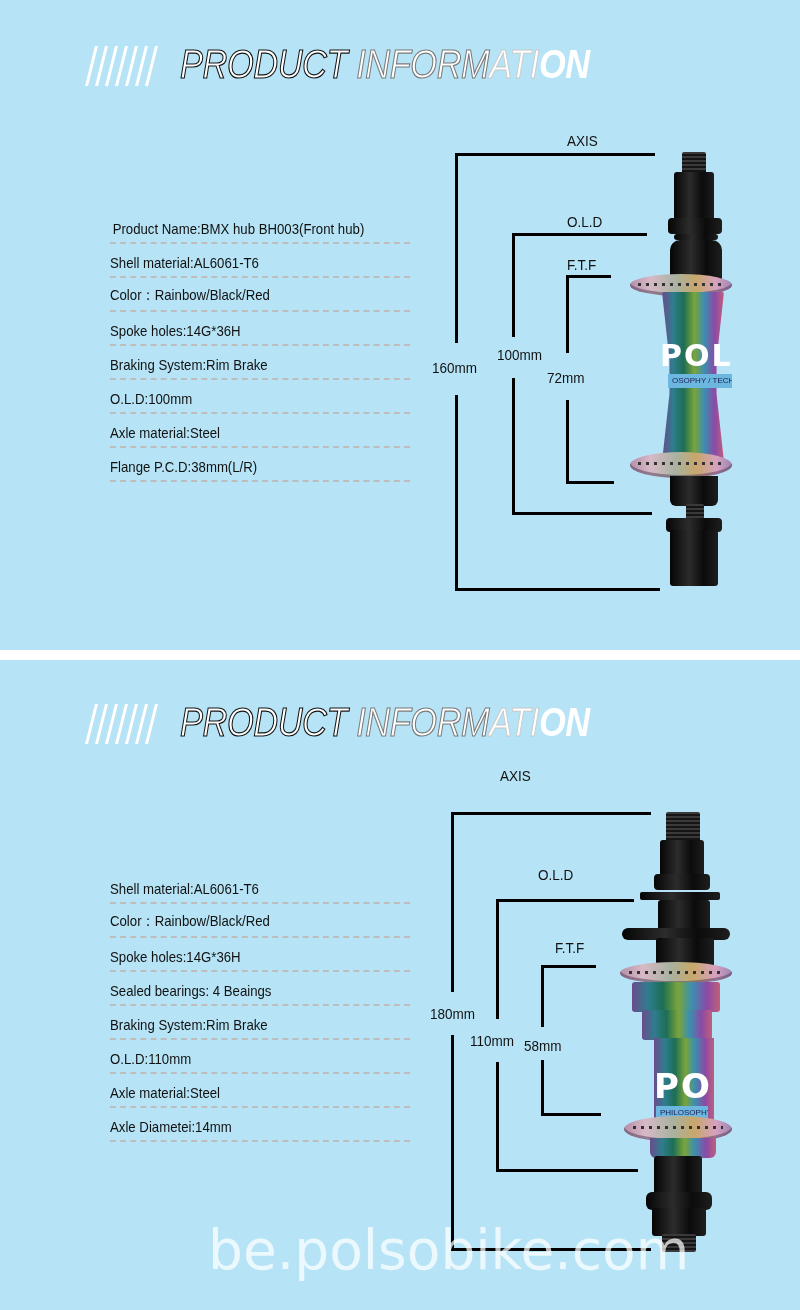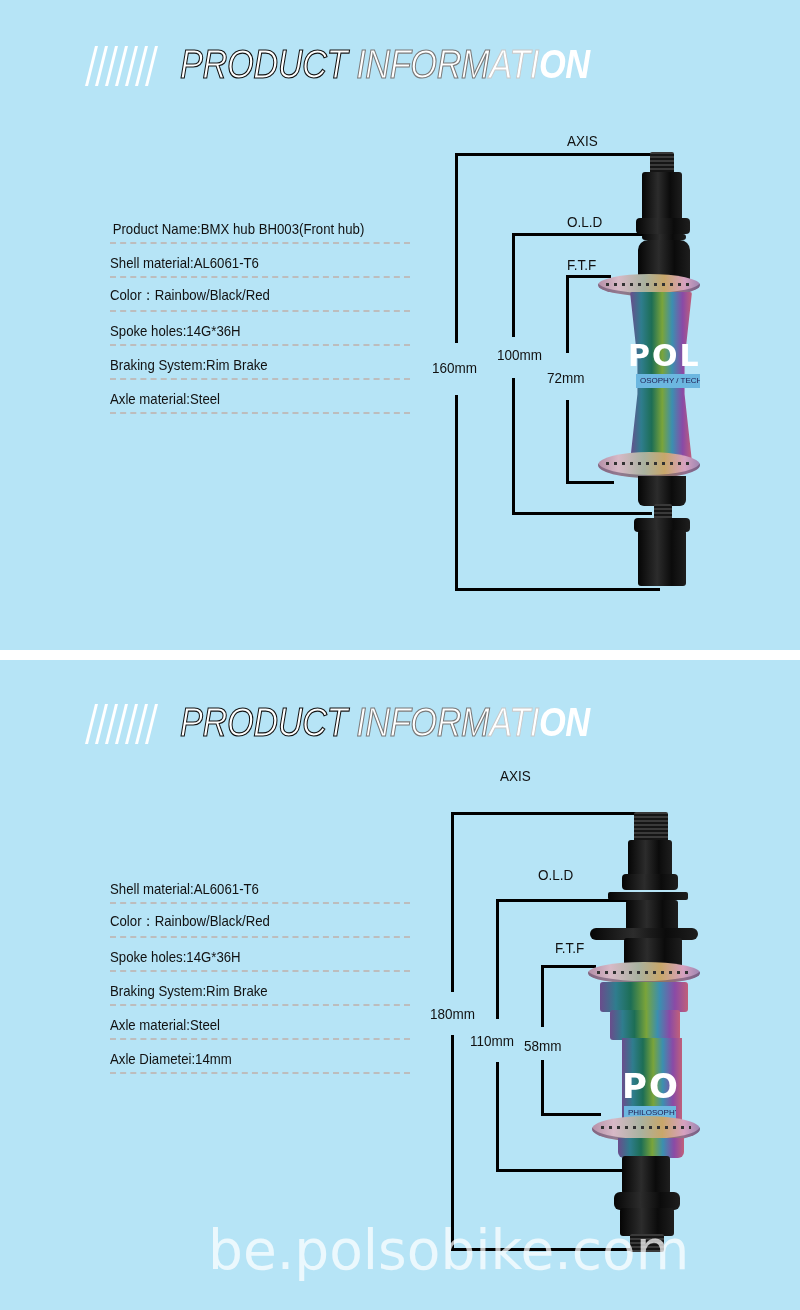--- a/index.html
+++ b/index.html
@@ -24,21 +24,21 @@
   .specs { position: absolute; left: 66px; width: 300px; margin-left: 44px; }
   .spec-row { height: 34px; position: relative; border-bottom: 2px dashed #bdbdbd; display: flex; align-items: flex-end; padding-bottom: 5px; }
   .spec-row span { font-size: 15px; color: #111; transform: scaleX(0.88); transform-origin: left bottom; white-space: nowrap; display: inline-block; }
   .spec-row.first span { padding-left: 3px; }
   .hline { position: absolute; height: 3px; background: #000; }
   .vline { position: absolute; width: 3px; background: #000; }
   .dlabel { position: absolute; font-size: 15px; color: #111; transform: scaleX(0.9); transform-origin: left top; white-space: nowrap; }
 
   
   .hub { position: absolute; }
-  .hub div { position: absolute; }
+  .hub div { position: absolute; margin-left: 32px; }
   .thread { background: repeating-linear-gradient(180deg, #3a3a3a 0 2px, #151515 2px 4px); border-radius: 2px; }
   .black { background: linear-gradient(90deg, #050505 0%, #2c2c2c 40%, #0b0b0b 70%, #1e1e1e 100%); border-radius: 3px; }
   .rainbow { background: linear-gradient(90deg, #6a4c8c 0%, #2f7d8e 18%, #1d6e55 35%, #7aa43a 52%, #3b8fb0 68%, #8a4aa6 85%, #c0607a 100%); }
   .flange { background: linear-gradient(90deg, #b58fa8 0%, #d7b9c6 20%, #a9b2a0 45%, #c8a76a 65%, #d6a1c0 85%, #9d86b2 100%); border-radius: 50%; box-shadow: inset 0 -3px 0 rgba(80,60,90,0.5); }
   .flange::after { content: ""; position: absolute; left: 8%; right: 8%; top: 40%; height: 3px; background: repeating-linear-gradient(90deg, #333 0 3px, transparent 3px 8px); }
   .logo { color: #ffffff; font-weight: bold; font-size: 30px; letter-spacing: 2px; font-family: "DejaVu Sans", sans-serif; }
   .logo-band { background: #6cb7e0; color: #225; font-size: 8px; white-space: nowrap; overflow: hidden; padding-left: 4px; line-height: 14px; }
 
   .watermark { position: absolute; left: 208px; top: 1218px; font-size: 55px; color: rgba(255,255,255,0.72); font-family: "DejaVu Sans", sans-serif; letter-spacing: 0px; white-space: nowrap; }
 </style>
@@ -71,21 +71,27 @@
     <div class="spec-row">
         <span>Color：Rainbow/Black/Red</span>
       </div>
     <div class="spec-row">
         <span>Spoke holes:14G*36H</span>
       </div>
     <div class="spec-row">
         <span>Braking System:Rim Brake</span>
       </div>
     <div class="spec-row">
+        <span>O.L.D:100mm</span>
+      </div>
+    <div class="spec-row">
         <span>Axle material:Steel</span>
+      </div>
+    <div class="spec-row">
+        <span>Flange P.C.D:38mm(L/R)</span>
       </div>
   </div>
 
   <div>
     <div class="dlabel" style="left:567px; top:132px;">AXIS</div>
     <div class="dlabel" style="left:567px; top:213px;">O.L.D</div>
     <div class="dlabel" style="left:567px; top:256px;">F.T.F</div>
 
     <div class="hline" style="left:455px; top:153px; width:200px;"></div>
     <div class="vline" style="left:455px; top:153px; height:190px;"></div>
@@ -146,21 +152,27 @@
     <div class="spec-row">
         <span>Shell material:AL6061-T6</span>
       </div>
     <div class="spec-row">
         <span>Color：Rainbow/Black/Red</span>
       </div>
     <div class="spec-row">
         <span>Spoke holes:14G*36H</span>
       </div>
     <div class="spec-row">
+        <span>Sealed bearings: 4 Beaings</span>
+      </div>
+    <div class="spec-row">
         <span>Braking System:Rim Brake</span>
+      </div>
+    <div class="spec-row">
+        <span>O.L.D:110mm</span>
       </div>
     <div class="spec-row">
         <span>Axle material:Steel</span>
       </div>
     <div class="spec-row">
         <span>Axle Diametei:14mm</span>
       </div>
   </div>
 
   <div>

